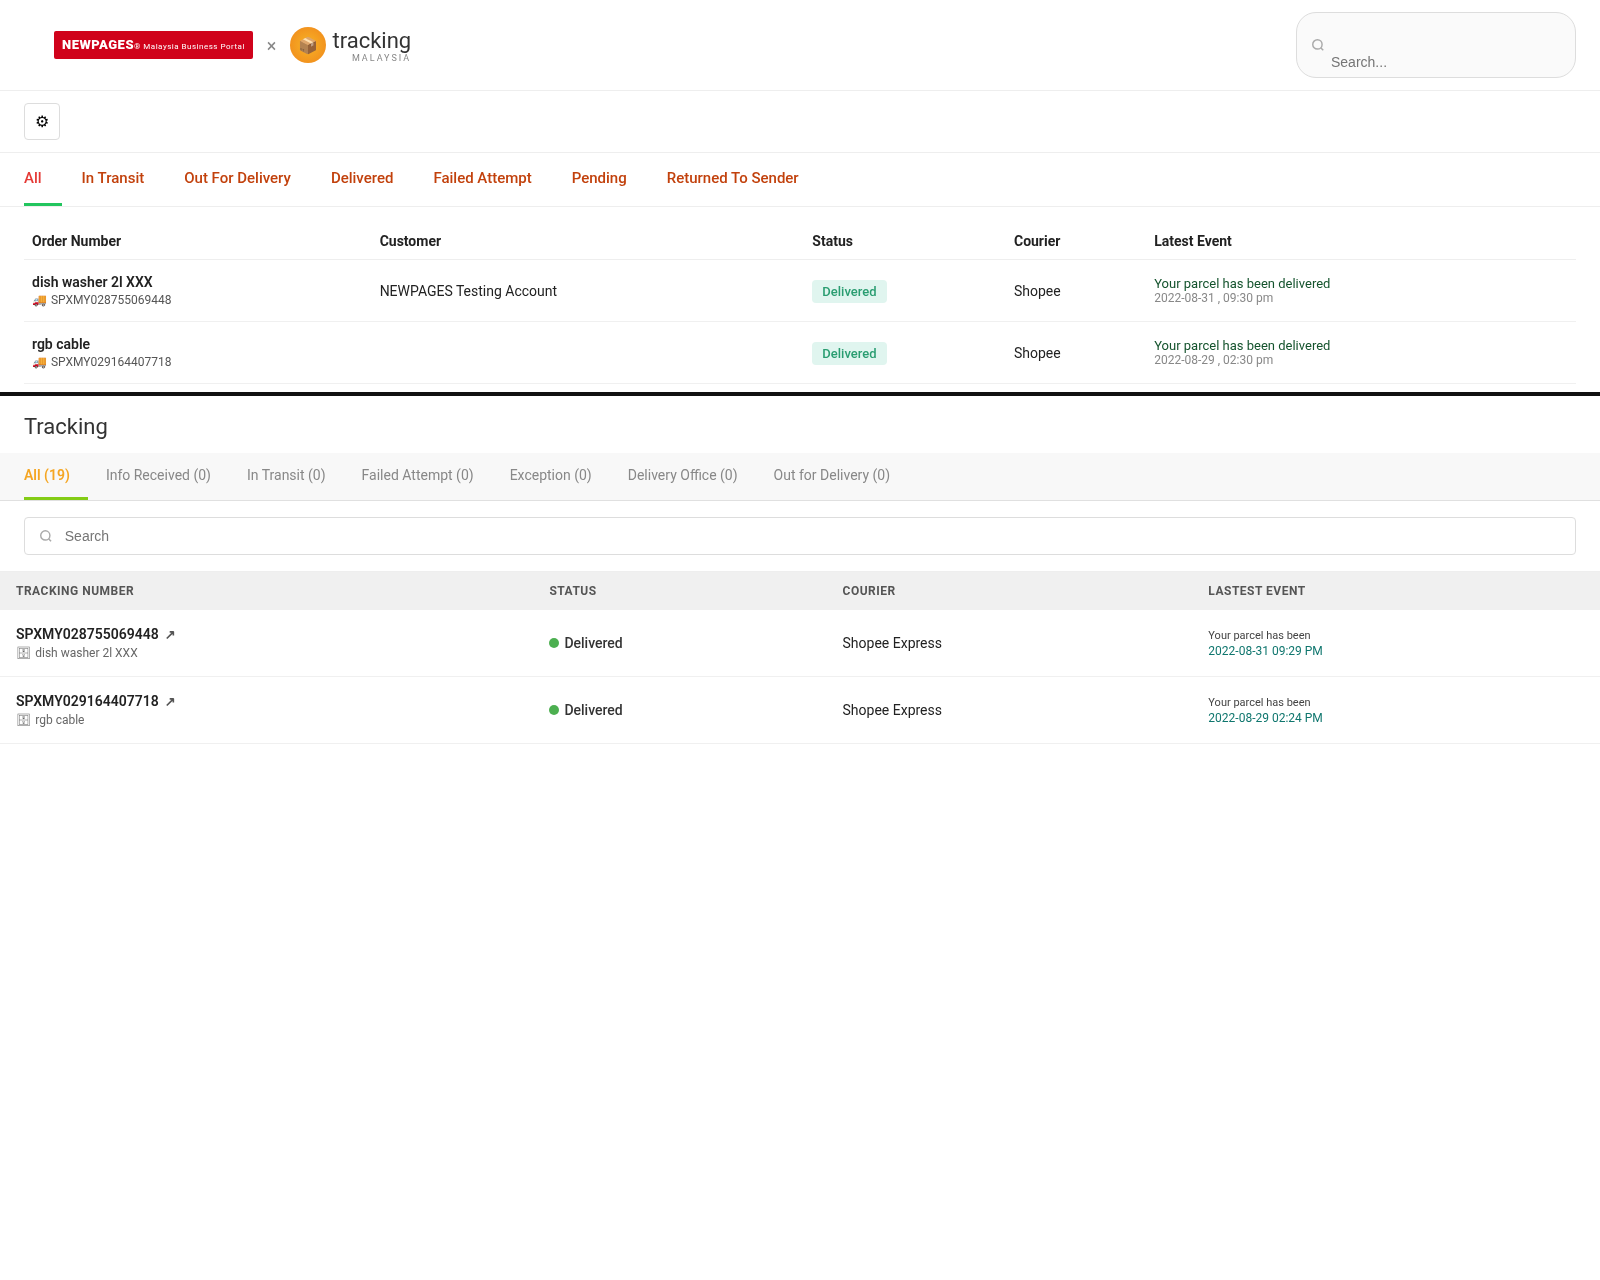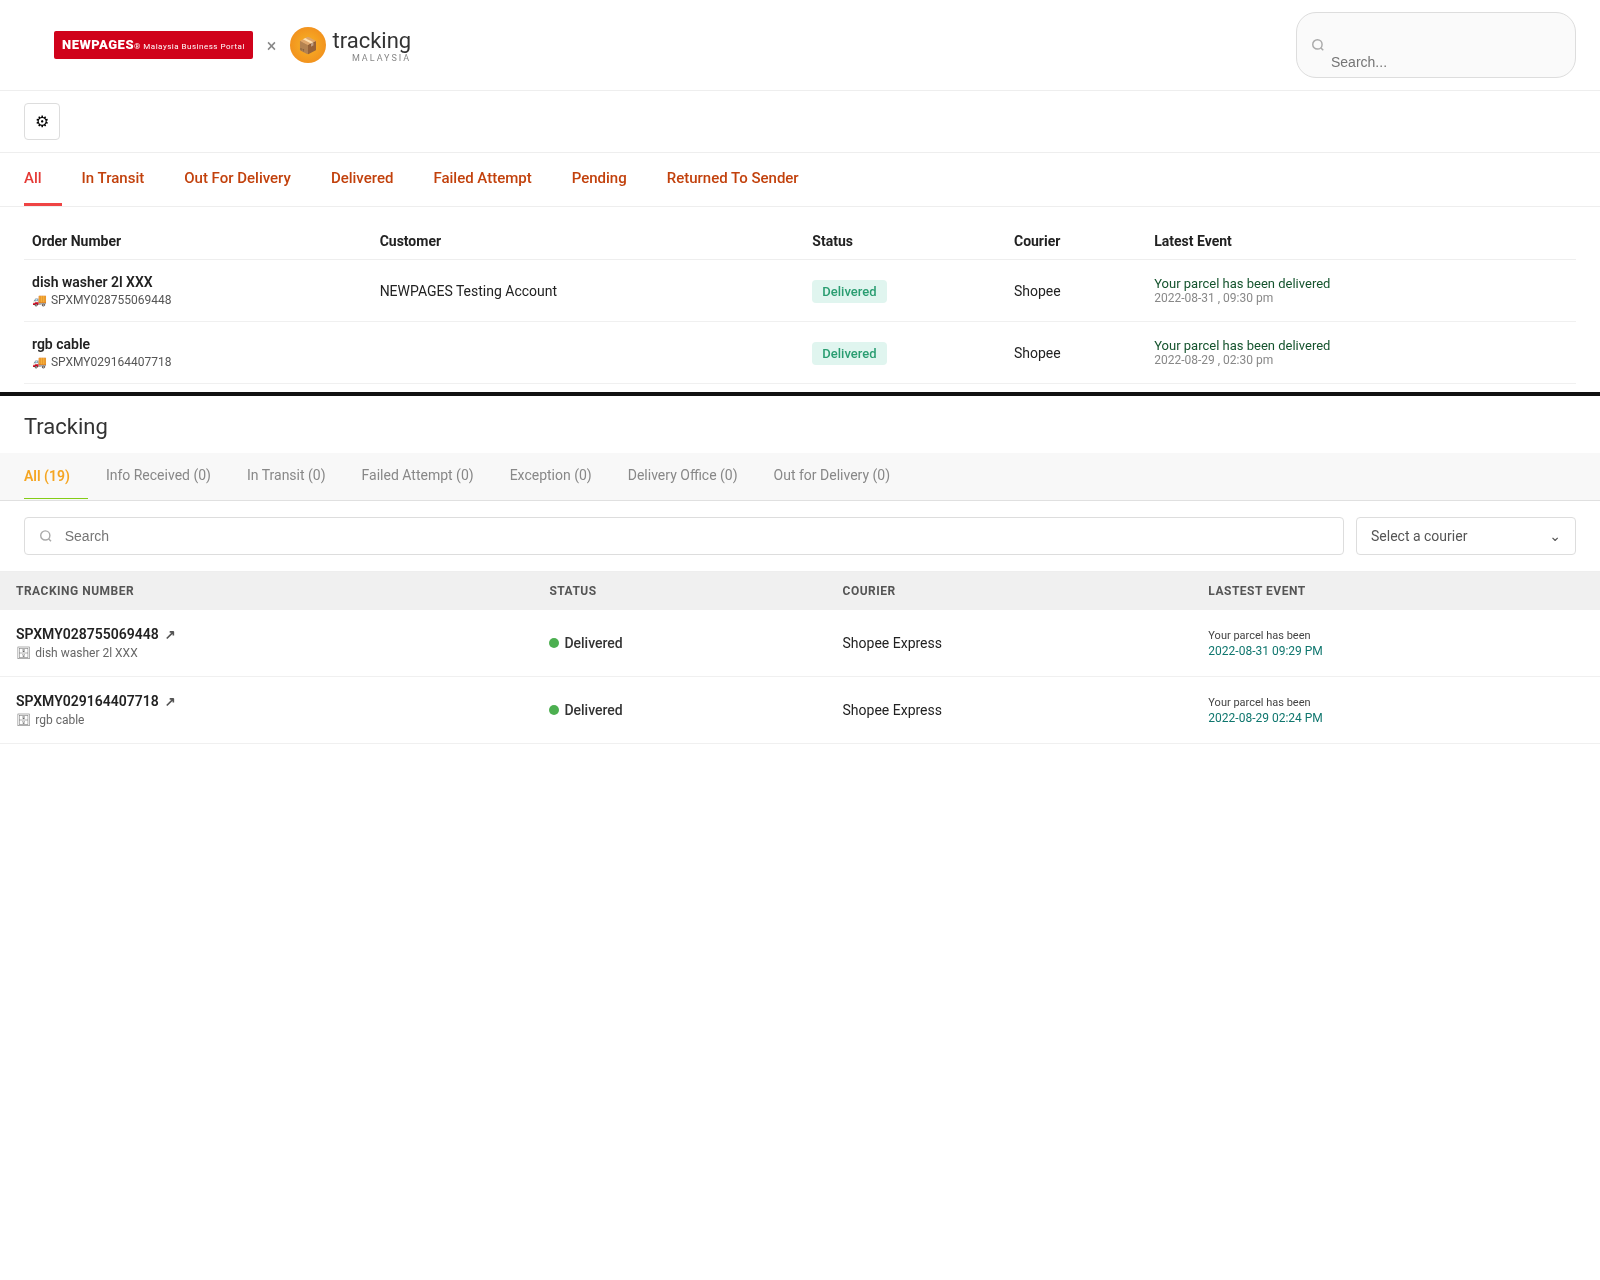--- a/index.html
+++ b/index.html
@@ -85,21 +85,21 @@
       padding: 16px 20px;
       font-size: 15px;
       font-weight: 500;
       color: #c2410c;
       cursor: pointer;
       border-bottom: 3px solid transparent;
       white-space: nowrap;
     }
     .top-tab.active {
       color: #e53935;
-      border-bottom: 3px solid #ef4444;
+      border-bottom: 3px solid #22c55e;
     }
     .top-tab:first-child { padding-left: 0; }
 
     
     .orders-section { padding: 16px 24px 0; }
     .orders-table { width: 100%; border-collapse: collapse; }
     .orders-table th {
       text-align: left;
       font-weight: 700;
       font-size: 14px;
@@ -149,21 +149,21 @@
     .tracking-tab {
       padding: 14px 18px;
       font-size: 14px;
       color: #888;
       cursor: pointer;
       border-bottom: 3px solid transparent;
       white-space: nowrap;
     }
     .tracking-tab.active {
       color: #f5a623;
-      border-bottom: 1px solid #84cc16;
+      border-bottom: 3px solid #84cc16;
       font-weight: 600;
     }
     .tracking-tab:first-child { padding-left: 0; }
 
     
     .filter-row {
       display: flex;
       align-items: center;
       gap: 12px;
       padding: 16px 24px;
@@ -335,24 +335,20 @@
 </div>
 
 <div class="filter-row">
   <div class="filter-search">
     <svg width="14" height="14" viewBox="0 0 24 24" fill="none" stroke="#aaa" stroke-width="2.5">
         <circle cx="11" cy="11" r="8"></circle>
         <line x1="21" y1="21" x2="16.65" y2="16.65"></line>
       </svg>
     <input type="text" placeholder="Search" style="">
   </div>
-  <div class="courier-select">
-    <span>Select a courier</span>
-    <span>⌄</span>
-  </div>
 </div>
 
 <div class="tracking-table-wrap">
   <table class="tracking-table">
     <thead>
       <tr>
         <th>TRACKING NUMBER</th>
         <th>STATUS</th>
         <th>COURIER</th>
         <th>LASTEST EVENT</th>

